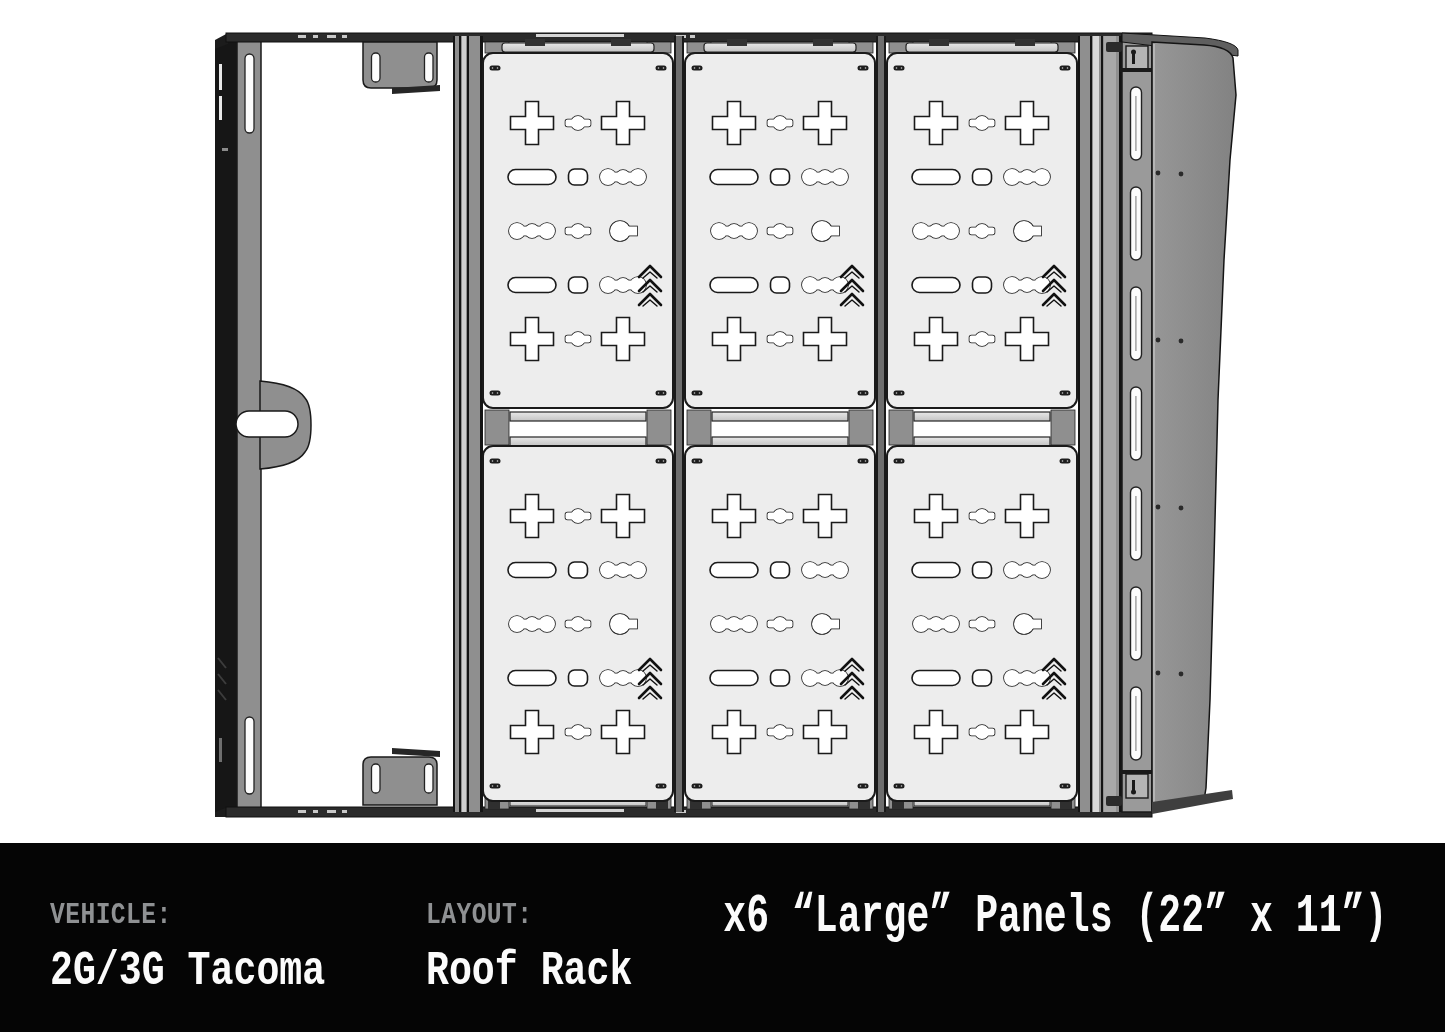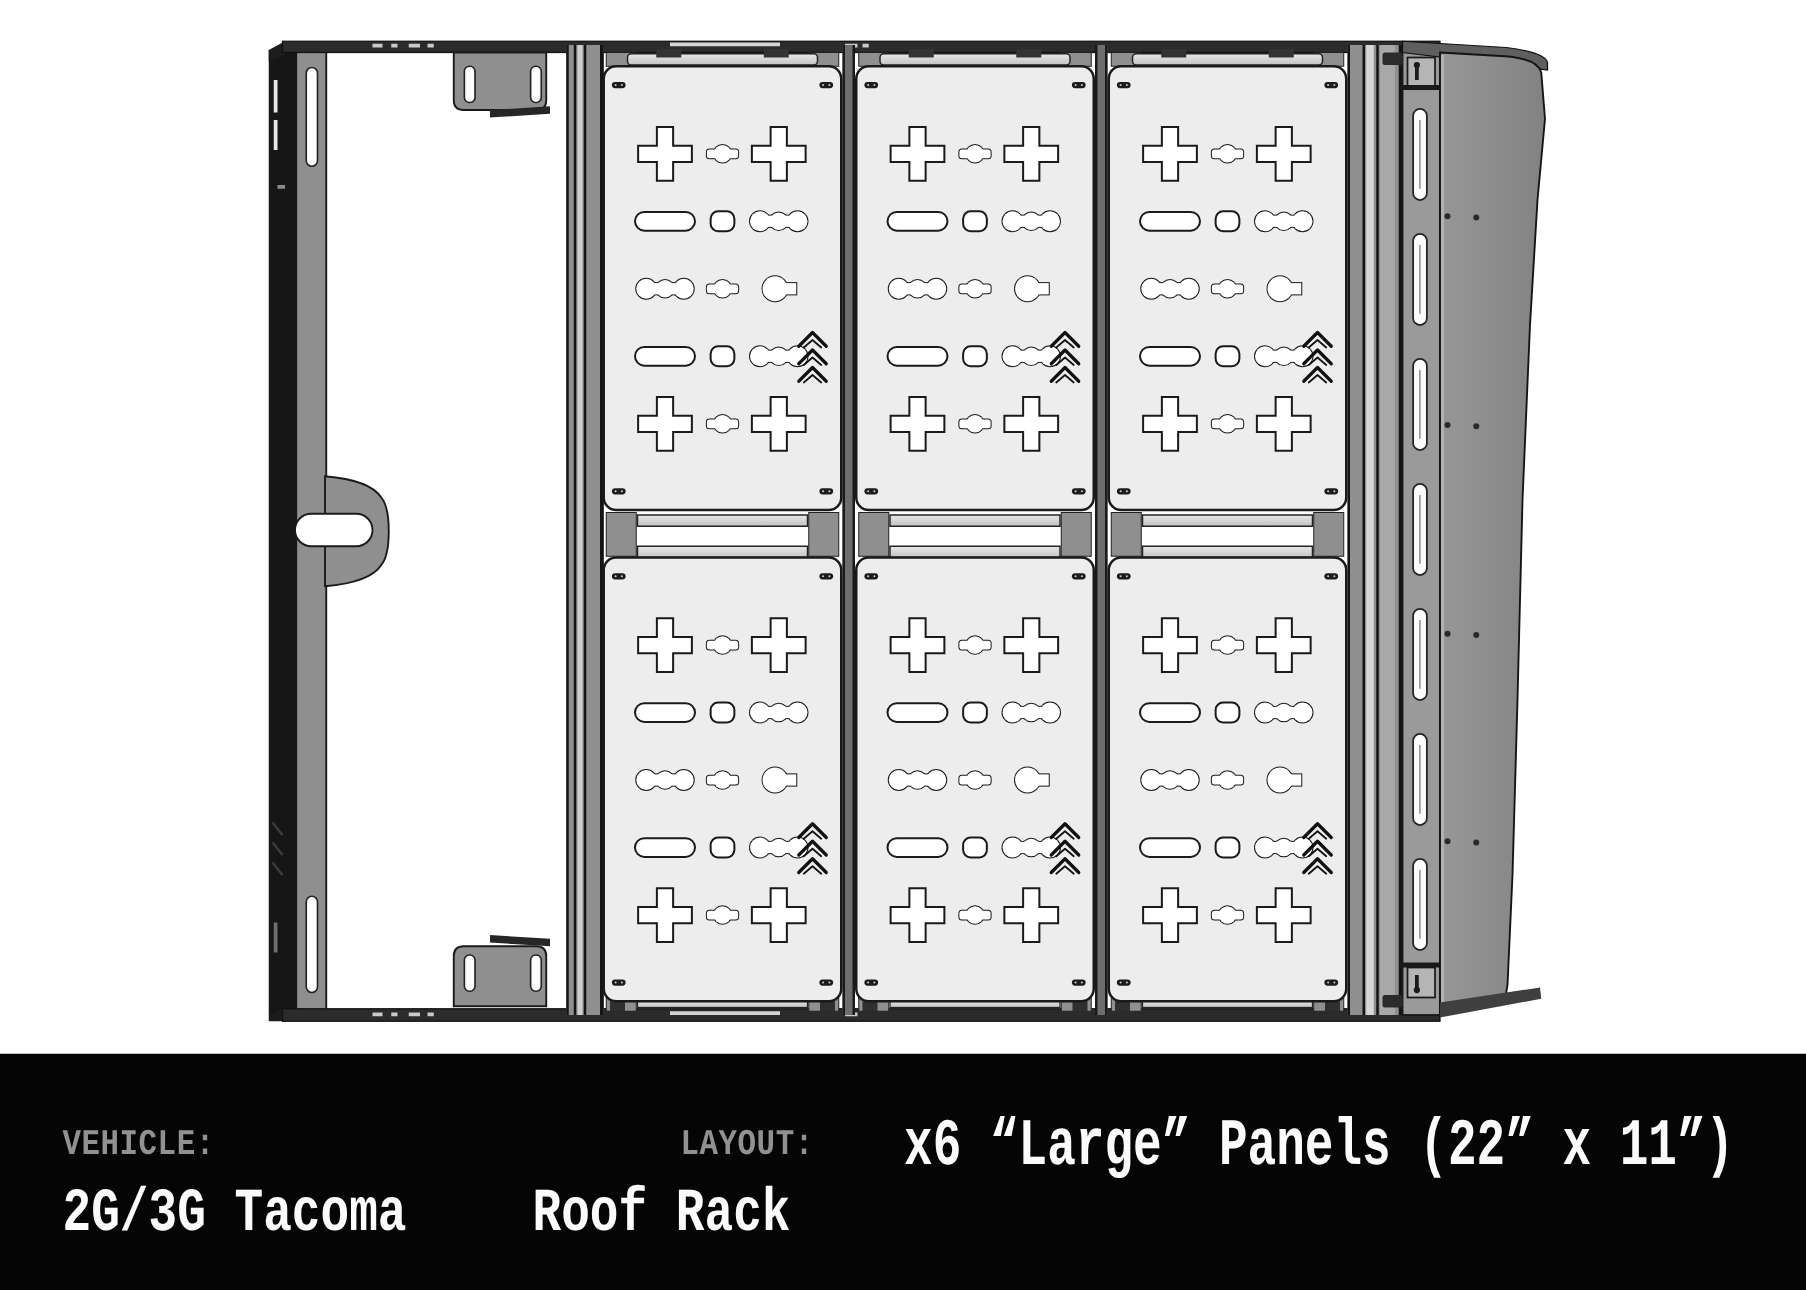--- a/index.html
+++ b/index.html
@@ -12,21 +12,21 @@
   .cut-s{fill:#ffffff;stroke:#1a1a1a;stroke-width:1.6;}
   .cut-o{fill:none;stroke:#1a1a1a;stroke-width:1.6;}
   .cut-f{fill:#ffffff;stroke:none;}
   .lg1{fill:none;stroke:#111111;stroke-width:2.6;stroke-linecap:round;stroke-linejoin:round;}
   .lg2{fill:none;stroke:#111111;stroke-width:1.4;stroke-linecap:round;stroke-linejoin:round;}
 
   
   .caption-bar{position:absolute;left:0;top:843px;width:1445px;height:189px;background:#050505;}
   .cap-group{position:absolute;top:58px;}
   .cap-group.g1{left:50px;}
-  .cap-group.g2{left:426px;text-align:right;}
+  .cap-group.g2{left:426px;}
   .cap-label{color:#8f9193;font-weight:bold;font-size:29px;line-height:30px;
              transform:scaleX(.85);transform-origin:left top;letter-spacing:.5px;white-space:nowrap;}
   .cap-value{color:#fbfbfb;font-weight:bold;font-size:49px;line-height:52px;margin-top:14px;
              transform:scaleX(.78);transform-origin:left top;white-space:nowrap;}
   .cap-note{position:absolute;right:58px;top:46px;color:#fbfbfb;font-weight:bold;font-size:53px;
             line-height:56px;transform:scaleX(.72);transform-origin:right top;white-space:nowrap;}
 </style>
 </head>
 <body>
 

